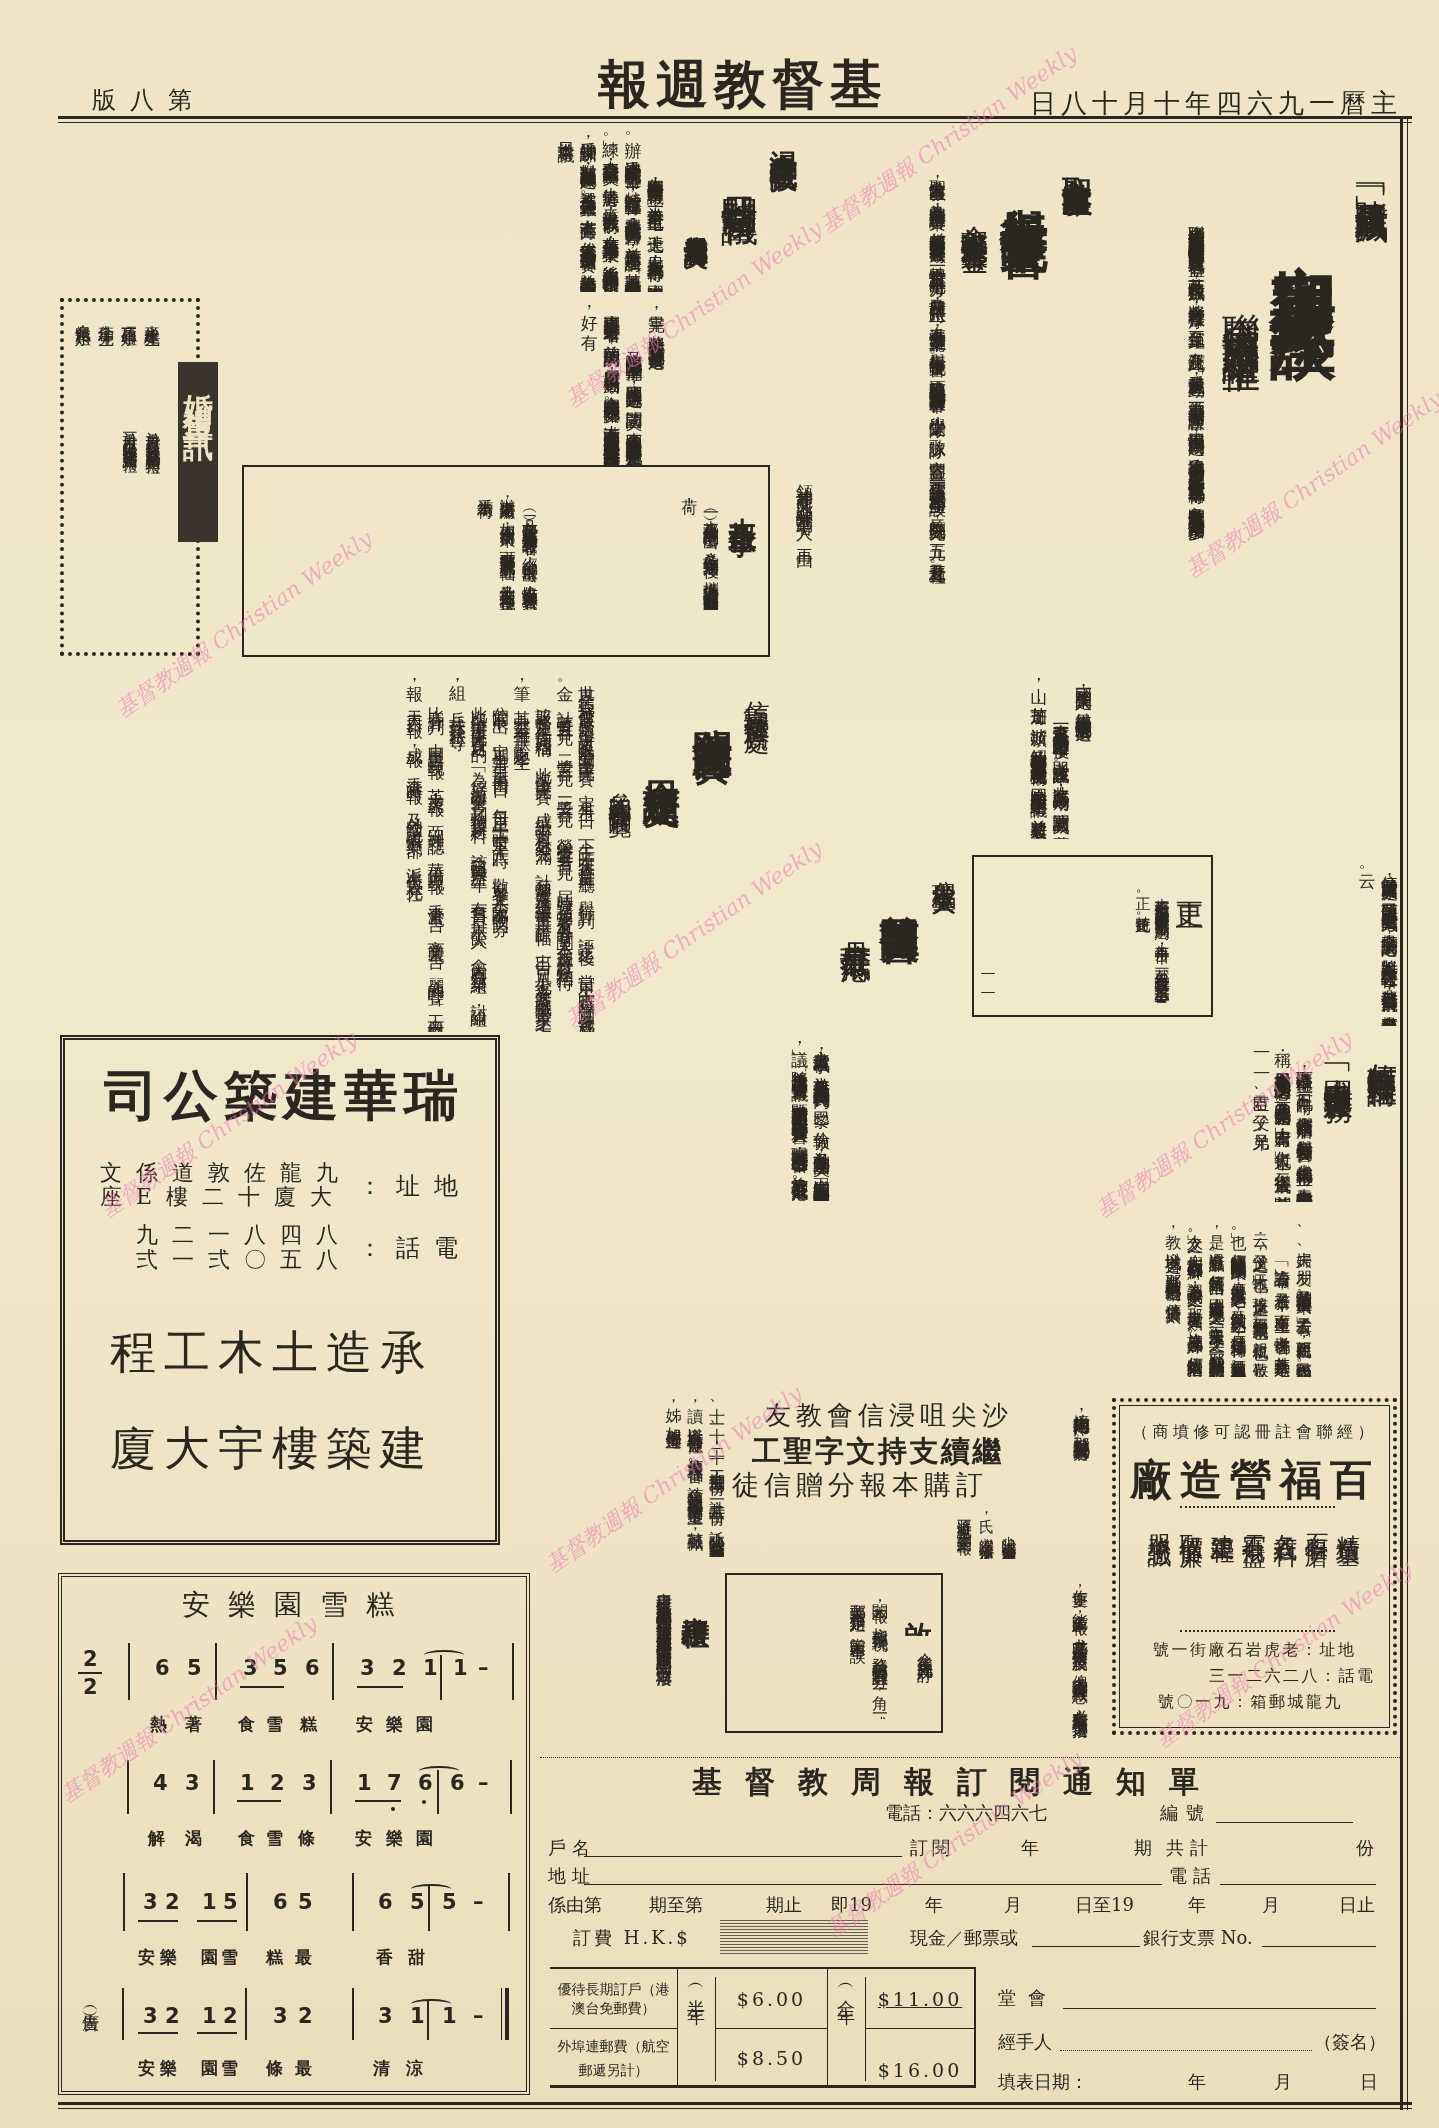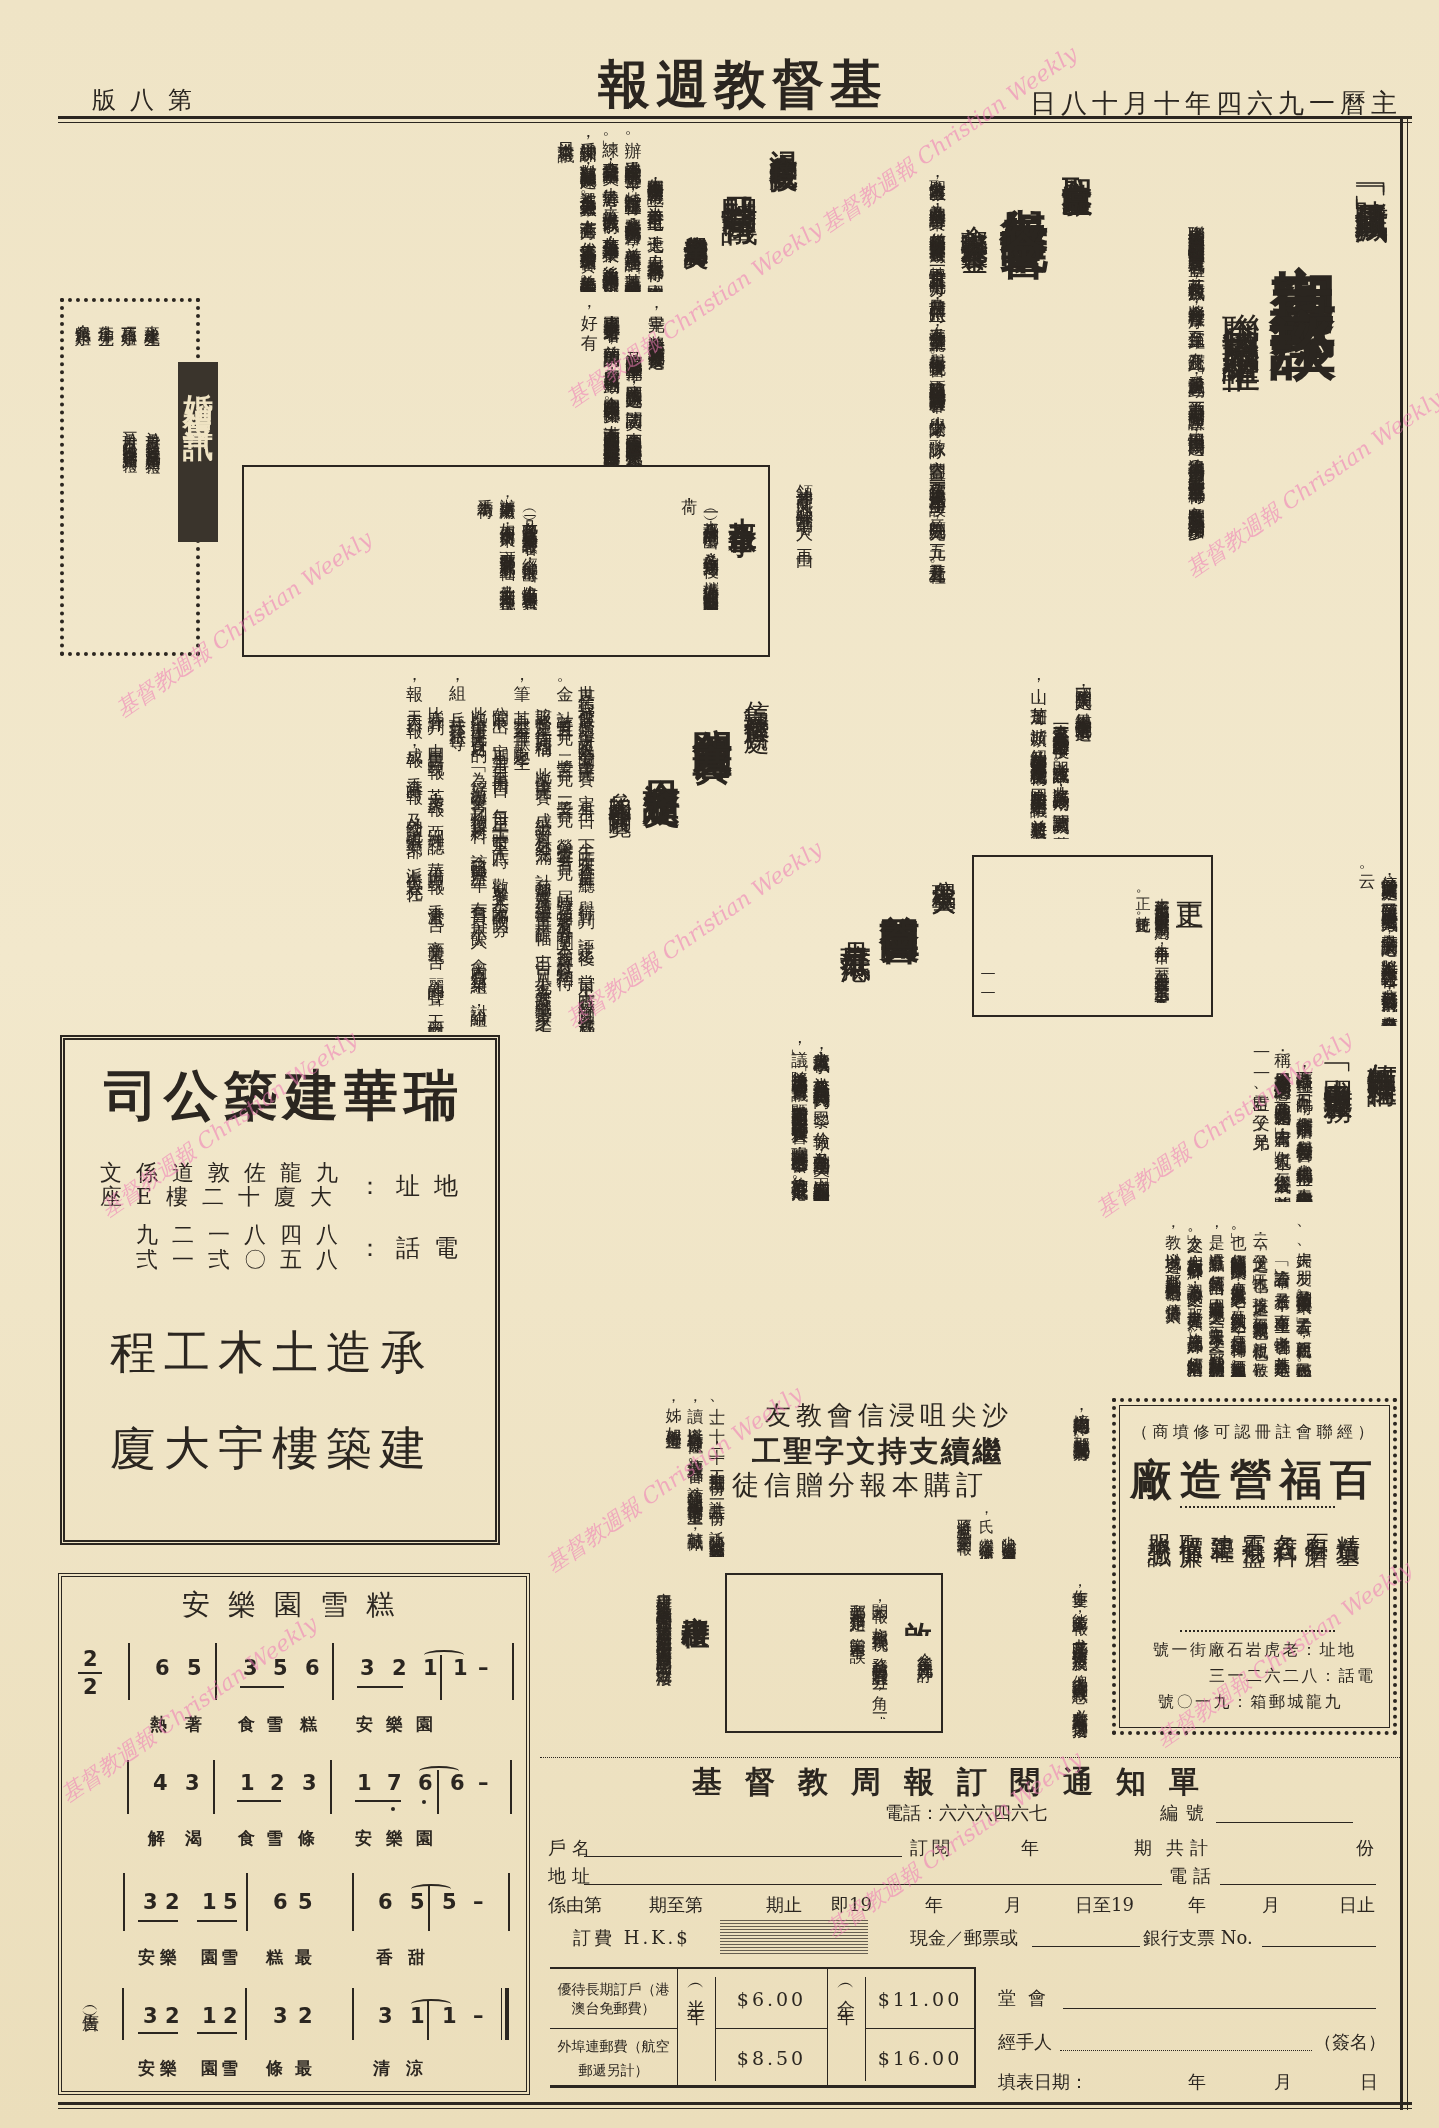--- a/index.html
+++ b/index.html
@@ -374,22 +374,22 @@
     <div class="fl" style="left:1143px;top:1928px;">銀行支票 No.</div>
     <div class="uline" style="left:1262px;top:1946px;width:114px;"></div>
 
     <div class="a" style="left:550px;top:1967px;width:426px;height:121px;border-top:2px solid #2b2620;border-right:2px solid #2b2620;border-bottom:3px solid #2b2620;">
       <div class="pt" style="left:0;top:0;width:128px;height:60px;font-size:14px;line-height:19px;padding:2px 6px;border-bottom:1px solid #2b2620;border-right:1px solid #2b2620;">優待長期訂戶（港澳台免郵費）</div>
       <div class="pt" style="left:0;top:60px;width:128px;height:58px;font-size:14px;line-height:24px;padding:2px 6px;border-right:1px solid #2b2620;">外埠連郵費（航空郵遞另計）</div>
       <div class="v" style="left:128px;top:8px;width:38px;height:104px;font-size:18px;letter-spacing:8px;line-height:38px;border-right:1px solid #2b2620;">（半年）</div>
       <div class="pt" style="left:166px;top:0;width:112px;height:60px;font-size:19px;letter-spacing:3px;border-bottom:1px solid #2b2620;border-right:1px solid #2b2620;">$6.00</div>
       <div class="pt" style="left:166px;top:60px;width:112px;height:58px;font-size:19px;letter-spacing:3px;border-right:1px solid #2b2620;">$8.50</div>
       <div class="v" style="left:278px;top:8px;width:38px;height:104px;font-size:18px;letter-spacing:8px;line-height:38px;border-right:1px solid #2b2620;">（全年）</div>
-      <div class="pt" style="left:316px;top:0;width:108px;height:60px;font-size:19px;letter-spacing:3px;border-bottom:1px solid #2b2620;">$11.00</div>
-      <div class="pt" style="left:316px;top:60px;width:108px;height:58px;font-size:19px;letter-spacing:3px;">$16.00</div>
+      <div class="pt" style="left:316px;top:0;width:108px;height:60px;font-size:19px;letter-spacing:3px;border-bottom:1px solid #2b2620;text-decoration:underline;">$11.00</div>
+      <div class="pt" style="left:316px;top:72px;width:108px;height:58px;font-size:19px;letter-spacing:3px;">$16.00</div>
     </div>
 
     <div class="fl" style="left:998px;top:1988px;letter-spacing:12px;">堂會</div>
     <div class="uline" style="left:1063px;top:2008px;width:313px;"></div>
     <div class="fl" style="left:998px;top:2032px;">經手人</div>
     <div class="dline" style="left:1060px;top:2050px;width:252px;"></div>
     <div class="fl" style="left:1314px;top:2032px;">（簽名）</div>
     <div class="fl" style="left:998px;top:2072px;">填表日期：</div>
     <div class="fl" style="left:1188px;top:2072px;">年</div>
     <div class="fl" style="left:1274px;top:2072px;">月</div>

